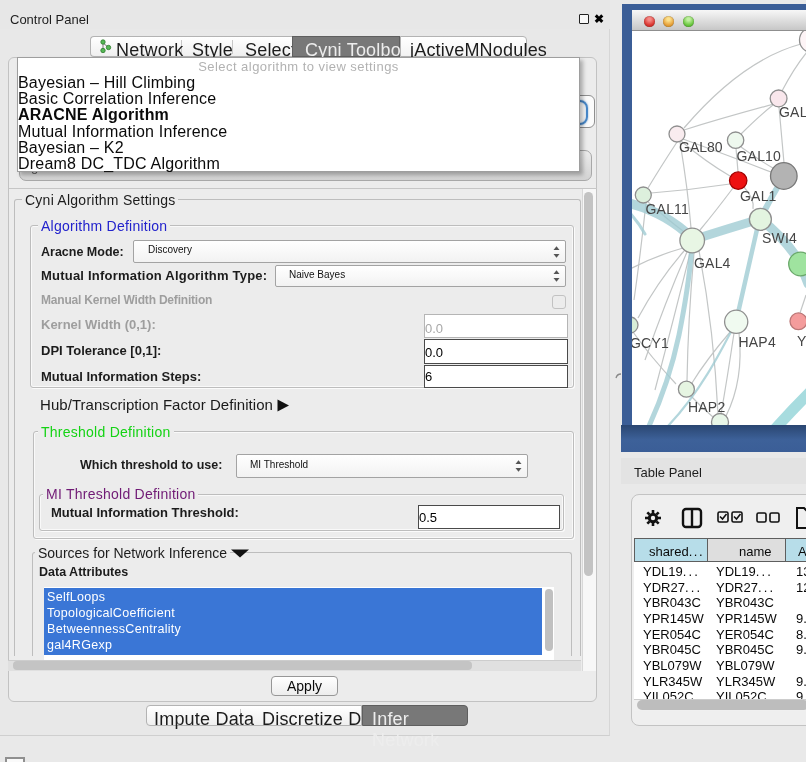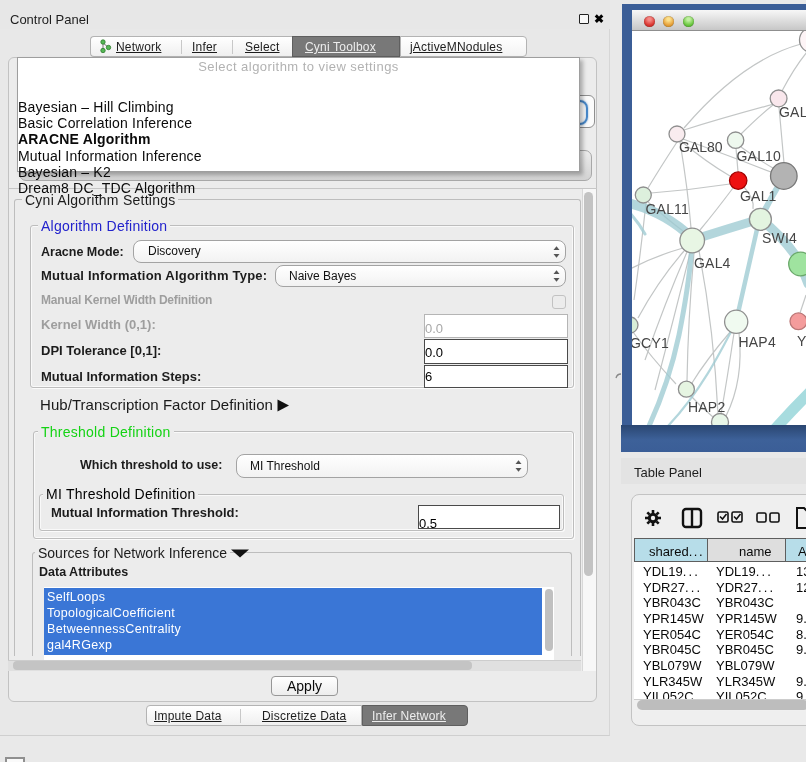--- a/index.html
+++ b/index.html
@@ -3,45 +3,45 @@
 <meta charset="utf-8">
 <style>
 * { margin:0; padding:0; box-sizing:border-box; }
 html,body { width:806px; height:762px; overflow:hidden; }
 body { font-family:"Liberation Sans", sans-serif; background:#e9e9e9; position:relative; }
 .abs { position:absolute; }
 .bold { font-weight:bold; }
 .grp { border:1px solid #bdbdbd; border-radius:3px; box-shadow:inset 0 0 0 1px rgba(255,255,255,0.7), 1px 1px 0 rgba(255,255,255,0.8); }
 .lbl { position:absolute; font-size:13px; font-weight:bold; color:#1c1c1c; }
 .gt { position:absolute; background:#ececec; padding:0 3px; font-size:14px; letter-spacing:0.25px; color:#1c1c1c; }
-.combo { position:absolute; background:linear-gradient(#ffffff,#f2f2f2); border:1px solid #a3a3a3; border-radius:8px; font-size:12px; color:#111; }
+.combo { position:absolute; background:linear-gradient(#ffffff,#f2f2f2); border:1px solid #a3a3a3; border-radius:2px; font-size:10px; color:#111; }
 .combo .ar { position:absolute; right:4px; top:50%; margin-top:-8px; width:9px; height:16px; }
 .tfield { position:absolute; background:#fff; font-size:13px; text-align:left; }
-.tabtxt { font-size:12px; letter-spacing:0.2px; color:#1c1c1c;text-decoration:underline; }
+.tabtxt { font-size:18px; letter-spacing:0.2px; color:#1c1c1c; }
 svg text { font-family:"Liberation Sans", sans-serif; }
 </style>
 </head>
 <body>
 
 <div class="abs" id="cpwin" style="left:0;top:4px;width:610px;height:732px;background:#e8e8e8;border-right:1px solid #d6d6d6;border-bottom:1px solid #cfcfcf;"></div>
 <div class="abs" style="left:0;top:0;width:3px;height:5px;background:#8a8a8a;"></div>
 
 <div class="abs" style="left:0;top:4;width:610px;height:29px;background:#e7e7e7;"></div>
 <div class="abs" style="left:10px;top:11.5px;font-size:13px;color:#1e1e1e;">Control Panel</div>
 <div class="abs" style="left:579px;top:14px;width:10px;height:10px;border:1.8px solid #222;border-radius:1px;background:#f8f8f8;"></div>
 <div class="abs" style="left:594px;top:12px;font-size:12px;font-weight:bold;color:#000;">✖</div>
 
 <div class="abs" style="left:8px;top:57px;width:589px;height:645px;background:#ececec;border:1px solid #c2c2c2;border-radius:6px;"></div>
 
 <div class="abs" style="left:90px;top:36px;width:437px;height:21px;">
   <div class="abs" style="left:0;top:0;width:202px;height:21px;background:linear-gradient(#ffffff,#efefef);border:1px solid #b3b3b3;border-right:none;border-radius:4px 0 0 4px;"></div>
   <div class="abs" style="left:91px;top:4px;width:1px;height:14px;background:#c8c8c8;"></div>
   <div class="abs" style="left:142px;top:4px;width:1px;height:14px;background:#c8c8c8;"></div>
   <div class="abs tabtxt" style="left:26px;top:4px;">Network</div>
-  <div class="abs tabtxt" style="left:102px;top:4px;">Infer</div>
+  <div class="abs tabtxt" style="left:102px;top:4px;">Style</div>
   <div class="abs tabtxt" style="left:155px;top:4px;">Select</div>
   <svg class="abs" style="left:9px;top:3px;" width="13" height="15" viewBox="0 0 13 15">
     <line x1="4" y1="4" x2="9" y2="8" stroke="#777" stroke-width="1"></line>
     <line x1="4" y1="4" x2="4" y2="11" stroke="#777" stroke-width="1"></line>
     <circle cx="4" cy="3" r="2.2" fill="#55b855" stroke="#2c7a2c" stroke-width="0.8"></circle>
     <circle cx="9.5" cy="8.5" r="2.2" fill="#55b855" stroke="#2c7a2c" stroke-width="0.8"></circle>
     <circle cx="4" cy="11.5" r="2.2" fill="#55b855" stroke="#2c7a2c" stroke-width="0.8"></circle>
   </svg>
   <div class="abs" style="left:202px;top:0;width:108px;height:21px;background:#787878;border:1px solid #5f5f5f;"></div>
   <div class="abs tabtxt" style="left:215px;top:4px;color:#ededed;">Cyni Toolbox</div>
@@ -91,23 +91,23 @@
 <div class="gt" style="left:38px;top:424px;color:#14d314;">Threshold Definition</div>
 <div class="lbl" style="left:80px;top:457.5px;font-size:12.5px;">Which threshold to use:</div>
 <div class="combo" style="left:236px;top:454px;width:292px;height:24px;">
   <span style="position:absolute;left:13px;top:4px;">MI Threshold</span>
   <svg class="ar" width="9" height="16" viewBox="0 0 9 16">
       <path d="M1.5 6 L4.5 2.2 L7.5 6 Z" fill="#555"></path>
       <path d="M1.5 10 L4.5 13.8 L7.5 10 Z" fill="#555"></path>
     </svg>
 </div>
 <div class="abs grp" style="left:39px;top:494px;width:525px;height:37px;"></div>
-<div class="gt" style="left:43px;top:486px;color:#000000;">MI Threshold Definition</div>
+<div class="gt" style="left:43px;top:486px;color:#701a75;">MI Threshold Definition</div>
 <div class="lbl" style="left:51px;top:504.5px;">Mutual Information Threshold:</div>
-<div class="tfield" style="left:418px;top:505px;width:142px;height:24px;border:1px solid #4a4a4a;color:#000;padding:10px 7px 0 0;font-size:13px;">0.5</div>
+<div class="tfield" style="left:418px;top:505px;width:142px;height:24px;border:1px solid #4a4a4a;color:#000;padding:4px 7px 0 0;font-size:13px;">0.5</div>
 
 <div class="abs" style="left:32px;top:552px;width:540px;height:104px;border:1px solid #bdbdbd;border-bottom:none;border-radius:3px 3px 0 0;"></div>
 <div class="gt" style="left:35px;top:545px;letter-spacing:0;">Sources for Network Inference</div>
 <svg class="abs" style="left:230px;top:549px;" width="20" height="9" viewBox="0 0 20 9">
     <path d="M1 0.5 L19 0.5 L10 8.5 Z" fill="#111"></path>
   </svg>
 <div class="lbl" style="left:39px;top:565px;font-size:12.5px;">Data Attributes</div>
 <div class="abs" style="left:44px;top:587px;width:510px;height:80px;background:#ffffff;overflow:hidden;">
   <div style="position:absolute;left:0;top:1px;width:498px;height:67px;background:#3a76d6;"></div>
   <div style="position:absolute;left:3px;top:1.5px;color:#fff;font-size:12.5px;letter-spacing:0.3px;line-height:16.3px;">SelfLoops<br>TopologicalCoefficient<br>BetweennessCentrality<br>gal4RGexp</div>
@@ -122,21 +122,21 @@
 
 <div class="abs" style="left:19px;top:150px;width:573px;height:31px;background:linear-gradient(#ececec,#d2d2d2);border:1px solid #a8a8a8;border-radius:7px;overflow:hidden;">
   <span style="position:absolute;left:11px;top:8px;font-size:13px;color:#555;">galFiltered.sif default node</span>
 </div>
 
 <div class="abs" style="left:540px;top:95px;width:55px;height:33px;background:#fbfbfb;border:1px solid #8f8f8f;border-radius:0 6px 6px 0;"></div>
 <div class="abs" style="left:540px;top:100px;width:48px;height:25px;border:2.5px solid #4787c8;border-radius:8px;box-shadow:0 0 2px rgba(71,135,200,0.7), inset 0 0 2px rgba(71,135,200,0.5);"></div>
 
 <div class="abs" style="left:17px;top:57px;width:563px;height:115px;background:#ffffff;border:1px solid #9e9e9e;box-shadow:3px 3px 4px rgba(0,0,0,0.28);"></div>
 <div class="abs" style="left:17px;top:58.5px;width:563px;text-align:center;font-size:13px;letter-spacing:0.45px;color:#b2b2b2;">Select algorithm to view settings</div>
-<div class="abs" style="left:18px;top:75px;font-size:14px;letter-spacing:0.2px;color:#0a0a0a;line-height:16.2px;margin-top:24px;">
+<div class="abs" style="left:18px;top:75px;font-size:16px;letter-spacing:0.2px;color:#0a0a0a;line-height:16.2px;">
 Bayesian – Hill Climbing<br>
 Basic Correlation Inference<br>
 <span class="bold">ARACNE Algorithm</span><br>
 Mutual Information Inference<br>
 Bayesian – K2<br>
 Dream8 DC_TDC Algorithm
 </div>
 
 <div class="abs" style="left:271px;top:676px;width:67px;height:20px;background:linear-gradient(#ffffff,#ededed);border:1px solid #979797;border-radius:4px;text-align:center;font-size:14px;color:#0a0a0a;padding-top:1px;">Apply</div>
 

